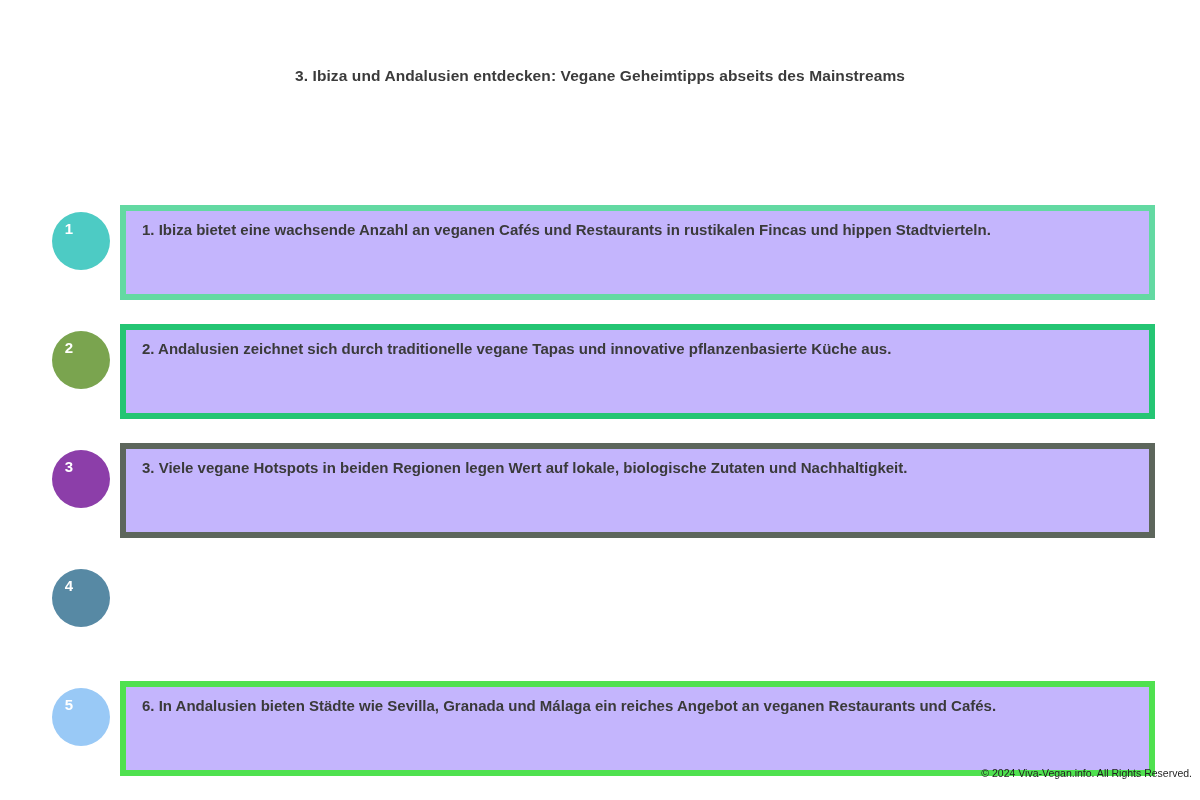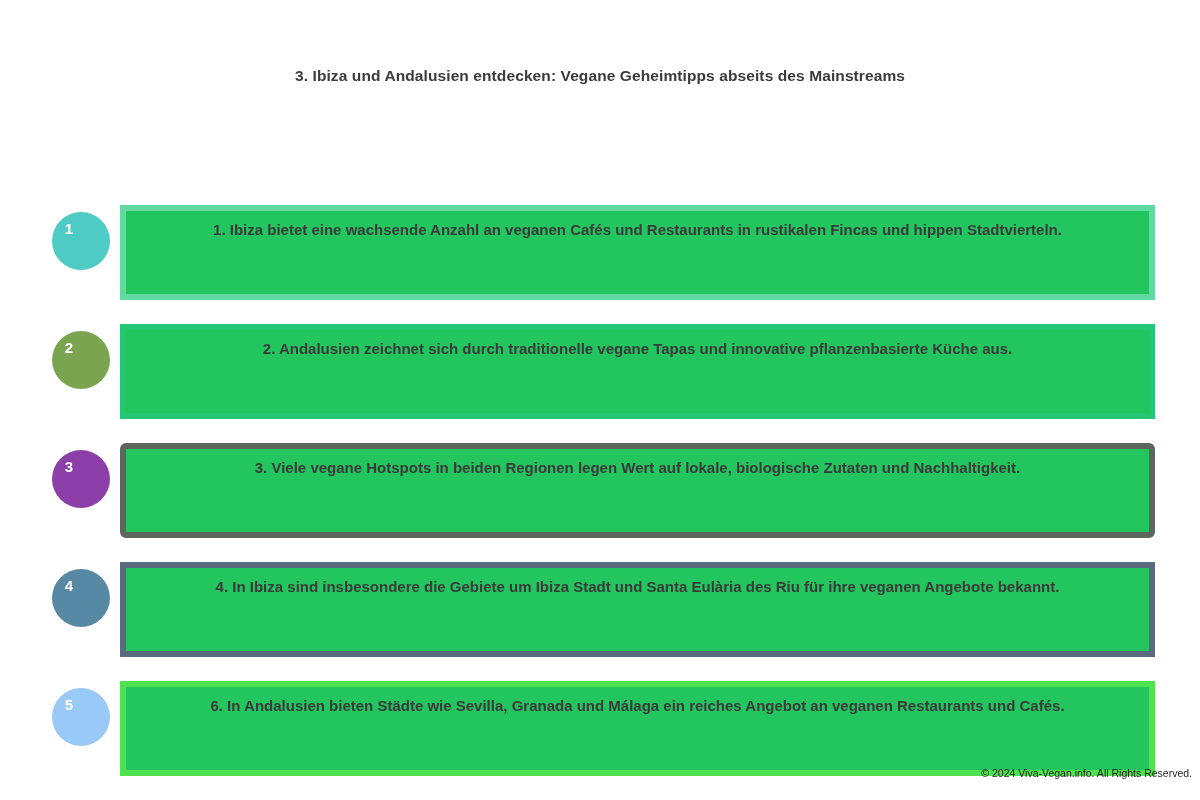--- a/index.html
+++ b/index.html
@@ -57,24 +57,23 @@
     font-weight: bold;
     transform: translate(-12px, -13px);
   }
   .tip-box {
     position: absolute;
     left: 120px;
     top: 0;
     width: 1035px;
     height: 95px;
     box-sizing: border-box;
-    background: #22c55e;
+    background: #c4b5fd;
     border: 6px solid #000;
     padding: 9px 16px;
-    text-align: center;
   }
   .tip-text {
     font-size: 15px;
     font-weight: bold;
     color: #3a3a3a;
     line-height: 1.35;
   }
   .copyright {
     position: absolute;
     top: 767px;
@@ -109,31 +108,28 @@
       </div>
       <div class="tip-box" style="border-color: rgb(36, 197, 115); padding-left: 16px;">
         <div class="tip-text">2. Andalusien zeichnet sich durch traditionelle vegane Tapas und innovative pflanzenbasierte Küche aus.</div>
       </div>
     </div>
 
     <div class="tip-row">
       <div class="num-circle" style="background: rgb(140, 62, 169);">
         <span class="num">3</span>
       </div>
-      <div class="tip-box" style="border-color: rgb(93, 102, 92); border-radius: 6px;">
+      <div class="tip-box" style="border-color: rgb(93, 102, 92);">
         <div class="tip-text">3. Viele vegane Hotspots in beiden Regionen legen Wert auf lokale, biologische Zutaten und Nachhaltigkeit.</div>
       </div>
     </div>
 
     <div class="tip-row">
       <div class="num-circle" style="background: rgb(87, 137, 164);">
         <span class="num">4</span>
-      </div>
-      <div class="tip-box" style="border-color: rgb(90, 106, 127);">
-        <div class="tip-text">4. In Ibiza sind insbesondere die Gebiete um Ibiza Stadt und Santa Eulària des Riu für ihre veganen Angebote bekannt.</div>
       </div>
     </div>
 
     <div class="tip-row">
       <div class="num-circle" style="background: rgb(153, 201, 246);">
         <span class="num">5</span>
       </div>
       <div class="tip-box" style="border-color: rgb(79, 225, 79);">
         <div class="tip-text">6. In Andalusien bieten Städte wie Sevilla, Granada und Málaga ein reiches Angebot an veganen Restaurants und Cafés.</div>
       </div>

